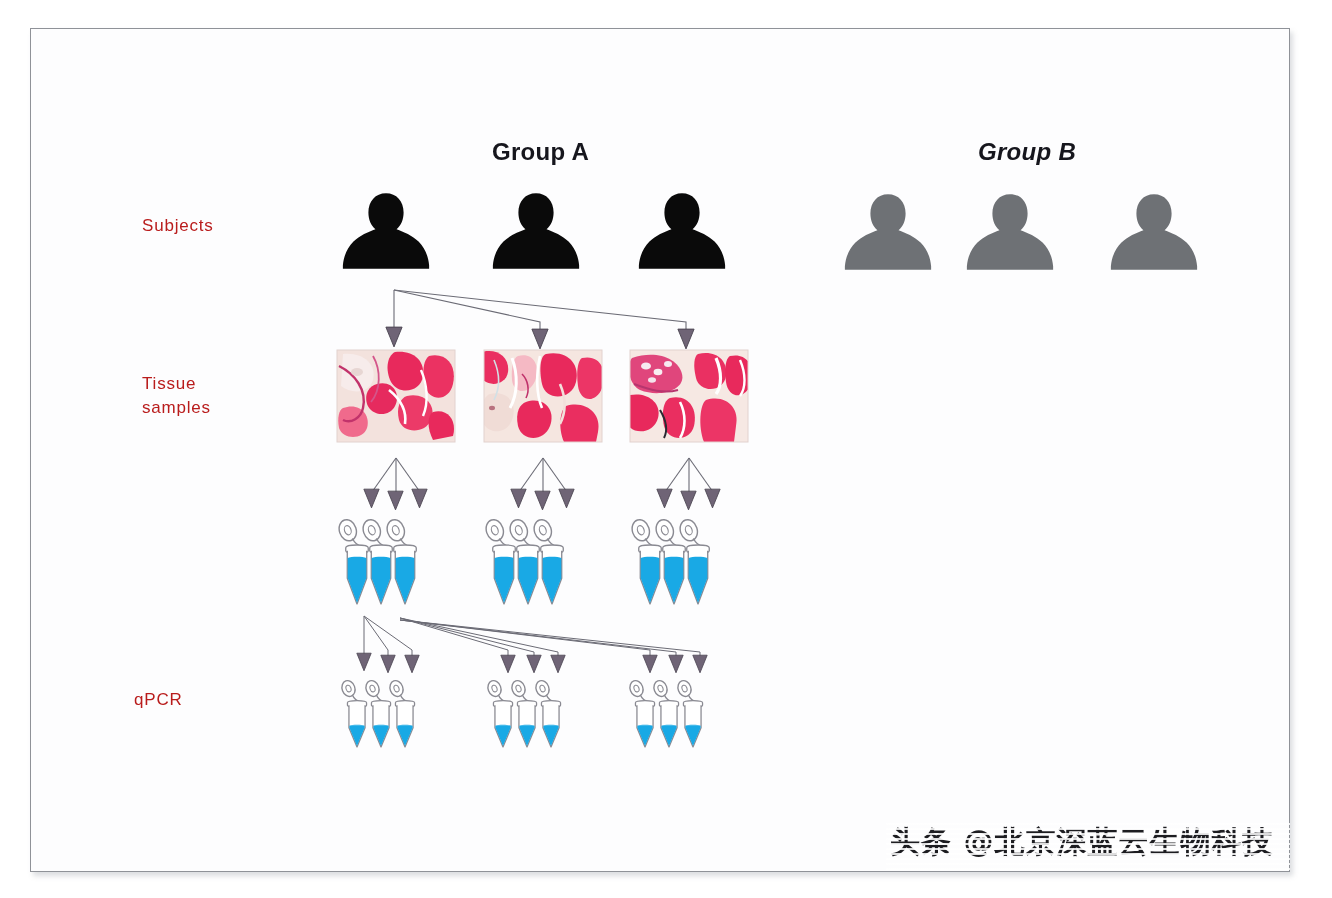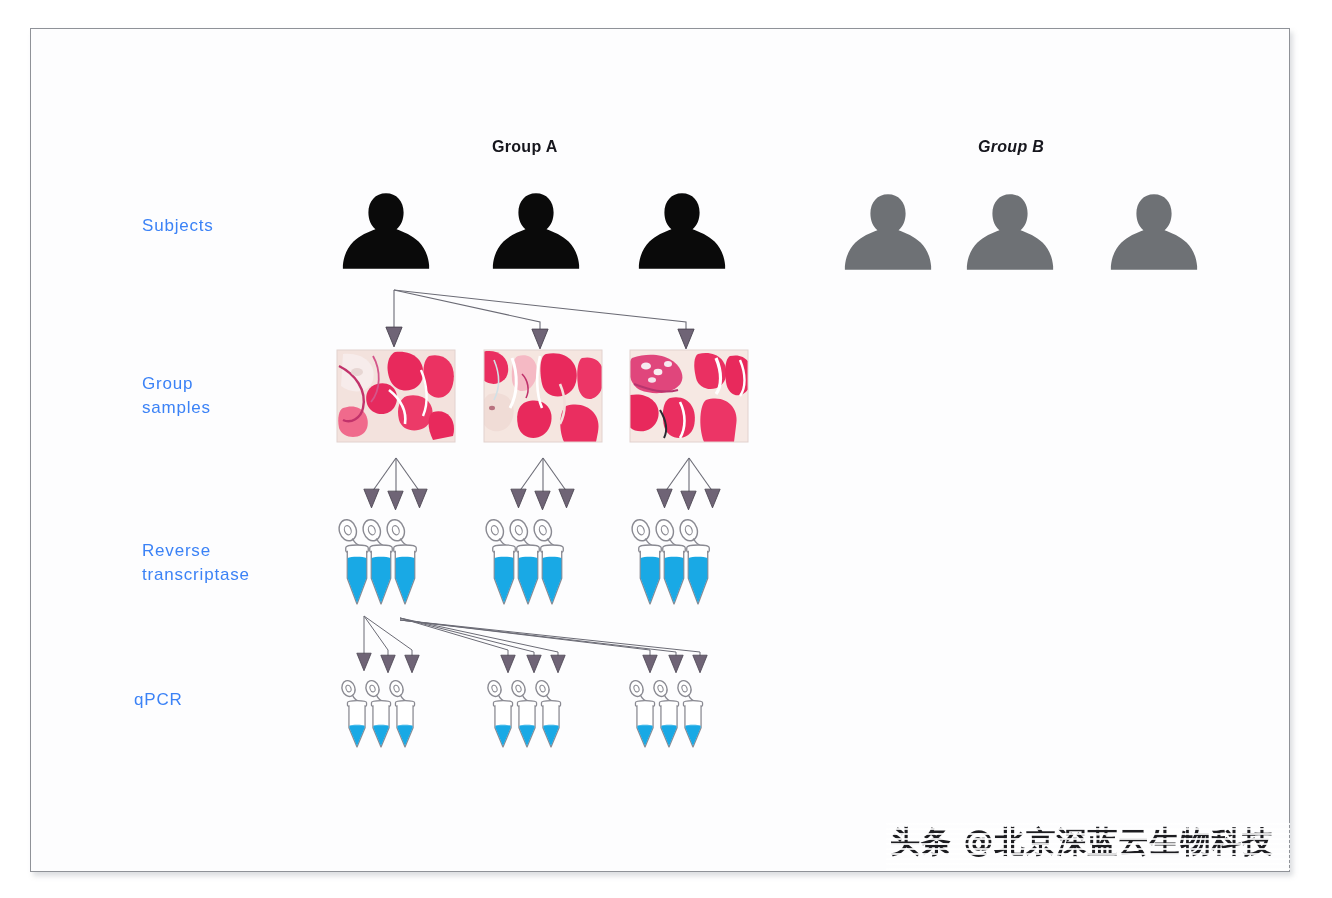--- a/index.html
+++ b/index.html
@@ -36,33 +36,33 @@
   #figure-layer {
     position: absolute;
     left: 0; top: 0;
     width: 1332px;
     height: 898px;
   }
   .group-header {
     position: absolute;
     font-family: "Liberation Sans", sans-serif;
     font-weight: bold;
-    font-size: 16px;
+    font-size: 24px;
     color: #16161d;
     letter-spacing: 0.3px;
     white-space: nowrap;
   }
   #group-a-header { left: 492px; top: 138px; }
   #group-b-header { left: 978px; top: 138px; font-style: italic; }
 
   .row-label {
     position: absolute;
     font-family: "Liberation Sans", sans-serif;
     font-size: 17px;
-    color: #3b82f6;
+    color: #b91c1c;
     line-height: 24px;
     letter-spacing: 0.8px;
     white-space: pre-line;
   }
   #label-subjects   { left: 142px; top: 214px; }
   #label-tissue     { left: 142px; top: 372px; }
   #label-rt         { left: 142px; top: 539px; }
   #label-qpcr       { left: 134px; top: 688px; }
 
   .watermark {
@@ -328,24 +328,22 @@
       <use href="#tube-small" x="676" y="679" width="34" height="70"></use>
     </g>
   </svg>
 
   <div class="group-header" id="group-a-header">Group A</div>
 
   <div class="group-header" id="group-b-header">Group B</div>
 
   <div class="row-label" id="label-subjects">Subjects</div>
 
-  <div class="row-label" id="label-tissue">Group
+  <div class="row-label" id="label-tissue">Tissue
 samples</div>
 
-  <div class="row-label" id="label-rt">Reverse
-transcriptase</div>
 
   <div class="row-label" id="label-qpcr">qPCR</div>
 
   <div class="watermark">头条 @北京深蓝云生物科技</div>
   <div class="wm-mask"></div>
 
 </div>
 
 </body></html>

